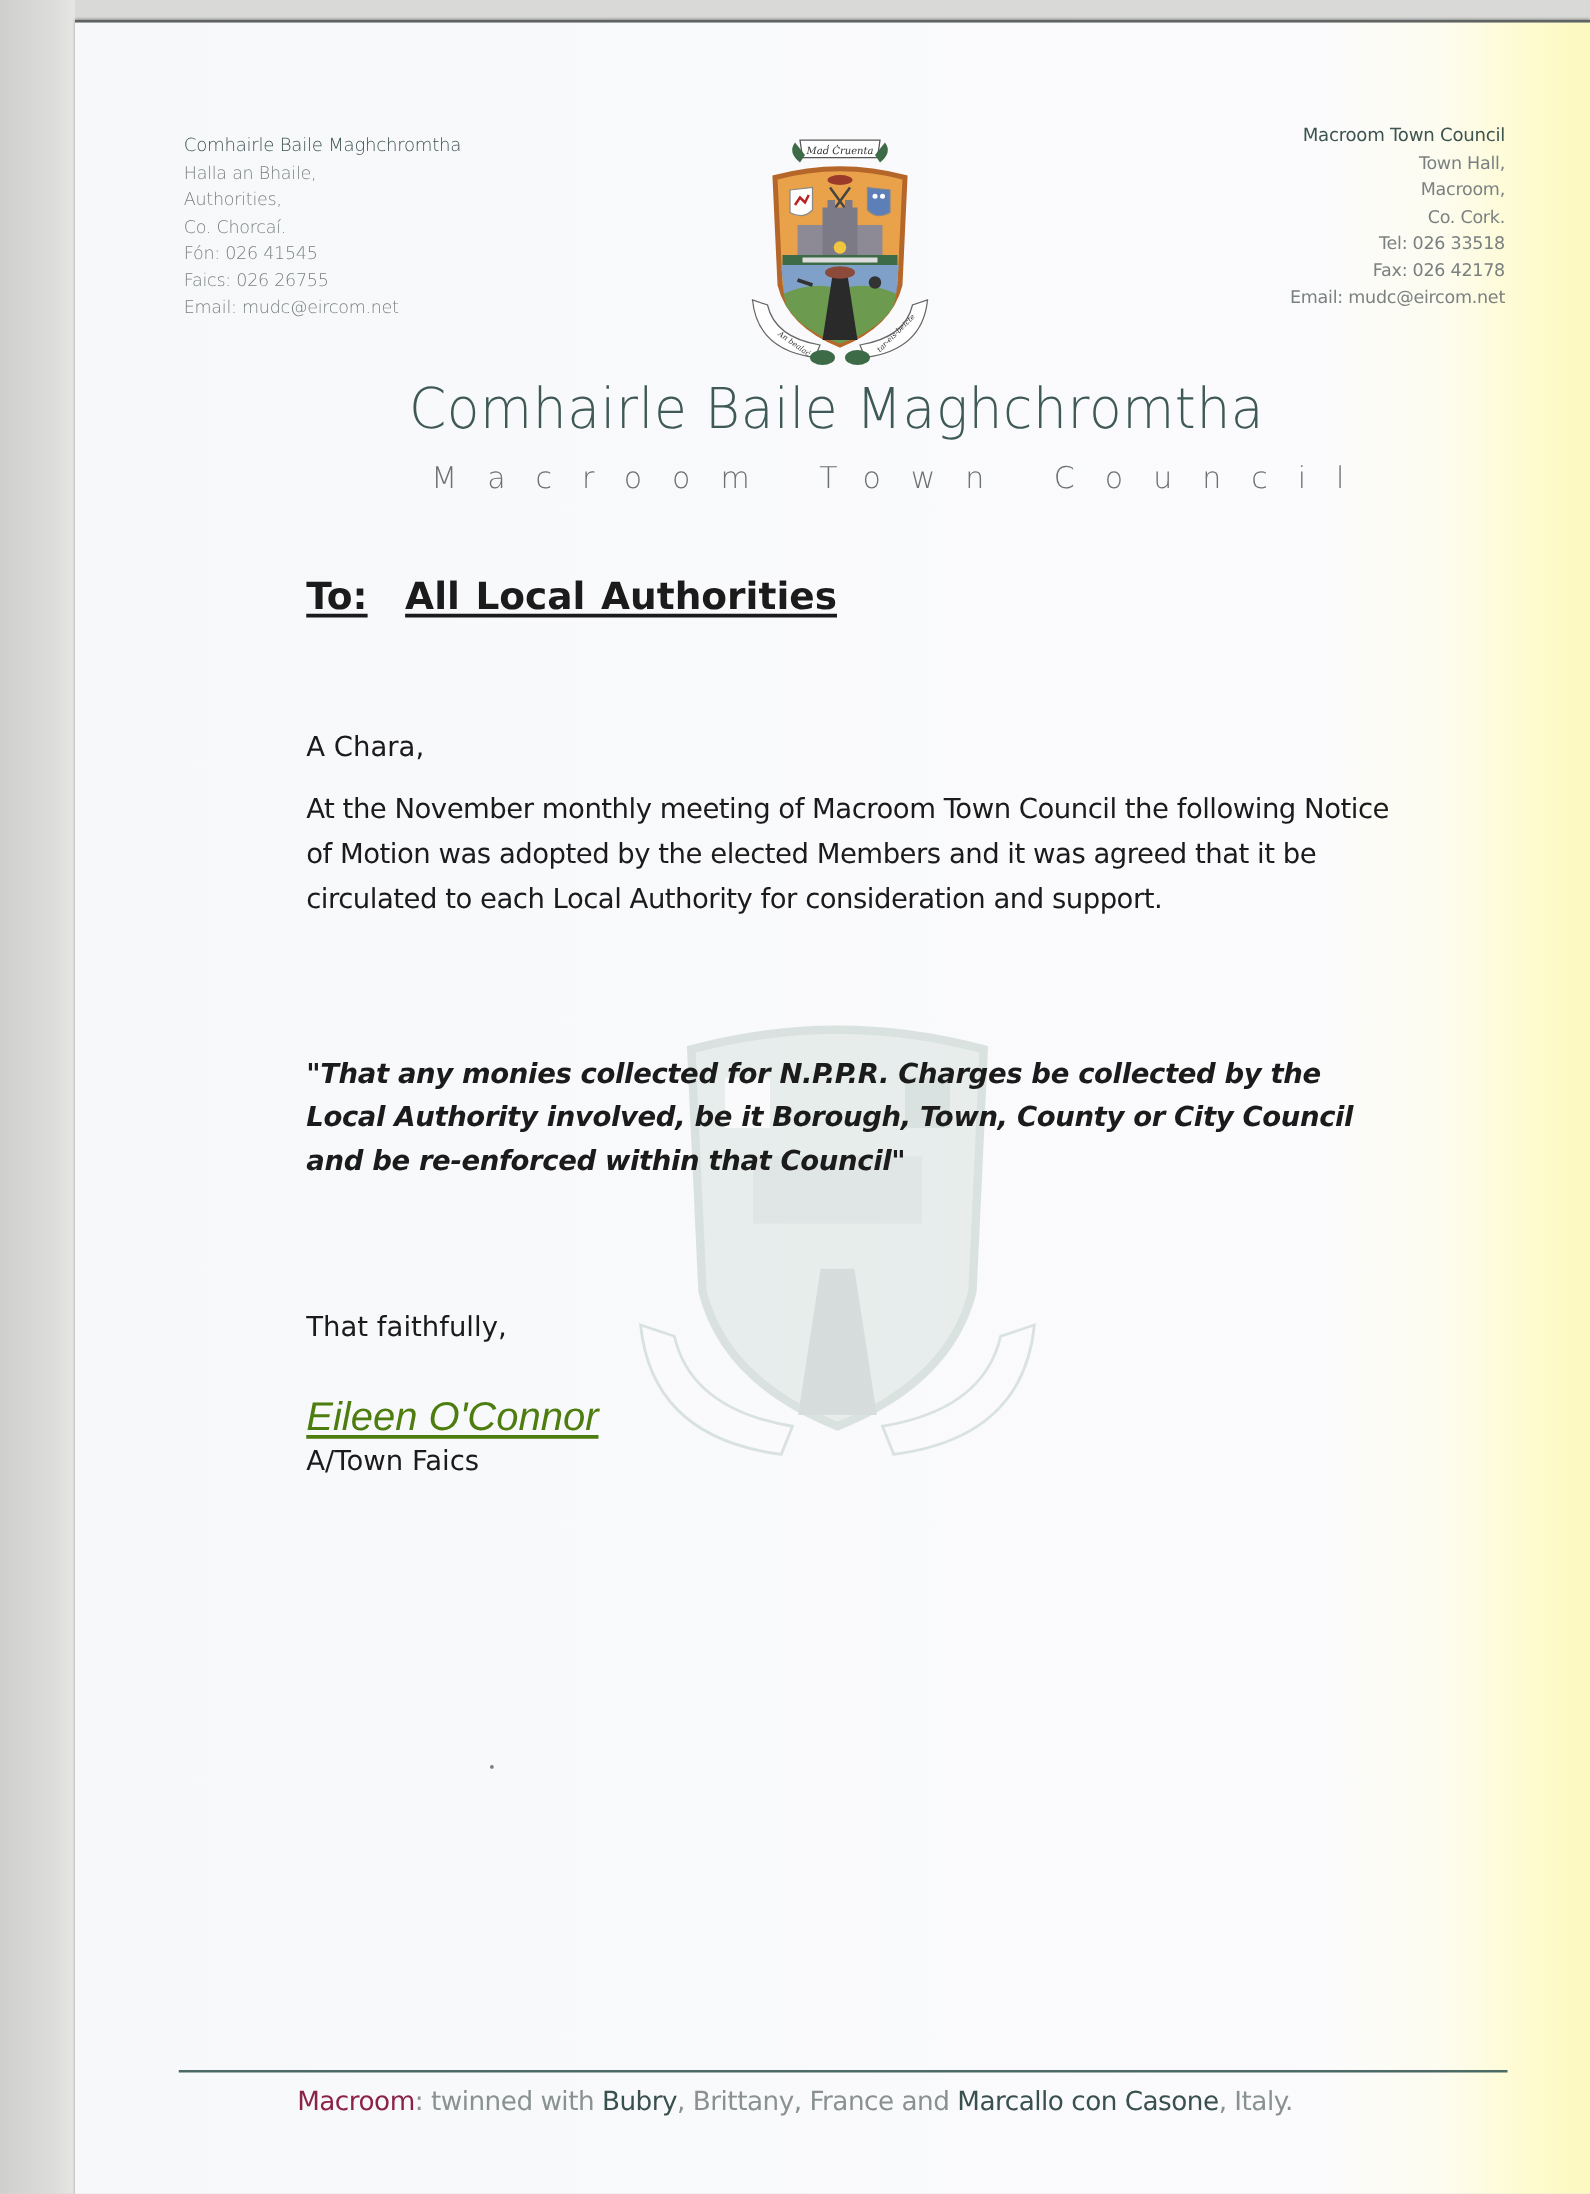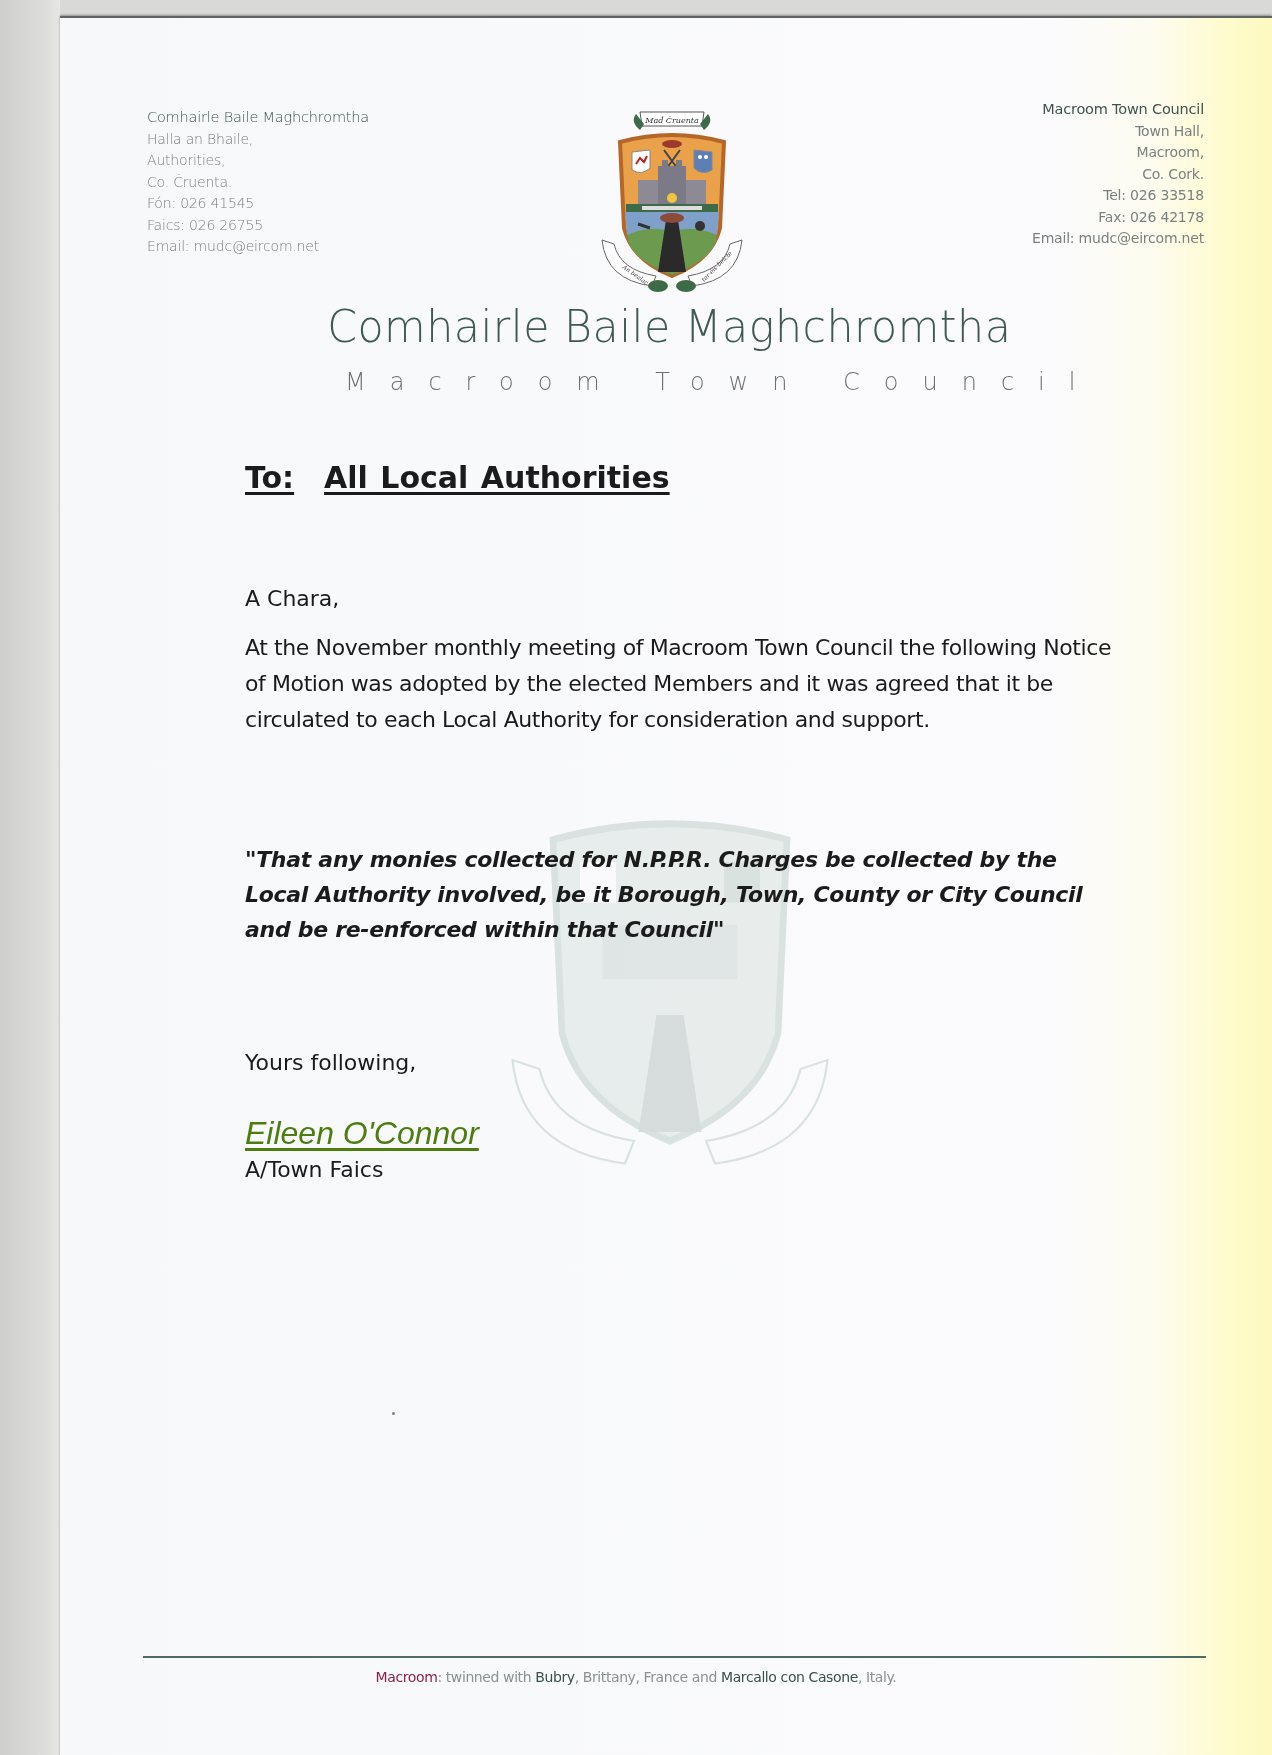--- a/index.html
+++ b/index.html
@@ -63,38 +63,38 @@
       color:#4d7c0f;
     }
     .sig-title { position:absolute; top:697px; left:0; }
     .watermark { position:absolute; left:480px; top:745px; width:380px; height:450px; opacity:0.18; }
     .footer-rule {
       position:absolute; left:143px; top:1656px; width:1063px; height:0;
       border-top:2px solid #4d6b66;
     }
     .footer {
       position:absolute; left:0; width:1272px; top:1669px; text-align:center;
-      font-family:"DejaVu Sans", sans-serif; font-size:14px; color:#8a9290; letter-spacing:-0.4px;
+      font-family:"DejaVu Sans", sans-serif; font-size:21px; color:#8a9290; letter-spacing:-0.4px;
     }
     .footer .town { color:#8b2346; }
     .footer .place { color:#39514e; }
     .speck { position:absolute; width:3px; height:3px; background:#7d7d7d; border-radius:50%; }
   </style>
 </head>
 <body>
 
 <div class="scan-left"></div>
 
 <div class="page"></div>
 
 <div class="hdr-left">
   <div class="name">Comhairle Baile Maghchromtha</div>
   <div>Halla an Bhaile,</div>
   <div>Authorities,</div>
-  <div>Co. Ċruenta.</div>
+  <div>Co. Chorcaí.</div>
   <div>Fón: 026 41545</div>
   <div>Faics: 026 26755</div>
   <div>Email: mudc@eircom.net</div>
 </div>
 
 <div class="hdr-right">
   <div class="name">Macroom Town Council</div>
   <div>Town Hall,</div>
   <div>Macroom,</div>
   <div>Co. Cork.</div>
@@ -161,21 +161,21 @@
   <path d="M150 140 Q146 180 100 186 L96 176 Q132 170 138 144 Z" fill="#fff" stroke="#4f7a66" stroke-width="1"></path>
 </svg>
 
 <div class="letter">
   <div class="to-line">
     <span>To:</span><span class="gap"></span><span>All Local Authorities</span>
   </div>
   <div class="salutation">A Chara,</div>
   <div class="body-para">At the November monthly meeting of Macroom Town Council the following Notice of Motion was adopted by the elected Members and it was agreed that it be circulated to each Local Authority for consideration and support.</div>
   <div class="motion">"That any monies collected for N.P.P.R. Charges be collected by the Local Authority involved, be it Borough, Town, County or City Council and be re-enforced within that Council"</div>
-  <div class="closing">Yours following,</div>
+  <div class="closing">That faithfully,</div>
   <div class="signature">Eileen O'Connor</div>
   <div class="sig-title">A/Town Faics</div>
 </div>
 
 <div class="speck" style="left:392px;top:1412px;"></div>
 
 <div class="footer-rule"></div>
 <div class="footer">
   <span class="town">Macroom</span><span>:</span><span> twinned with </span><span class="place">Bubry</span><span>, Brittany, France and </span><span class="place">Marcallo con Casone</span><span>, Italy.</span>
 </div>

